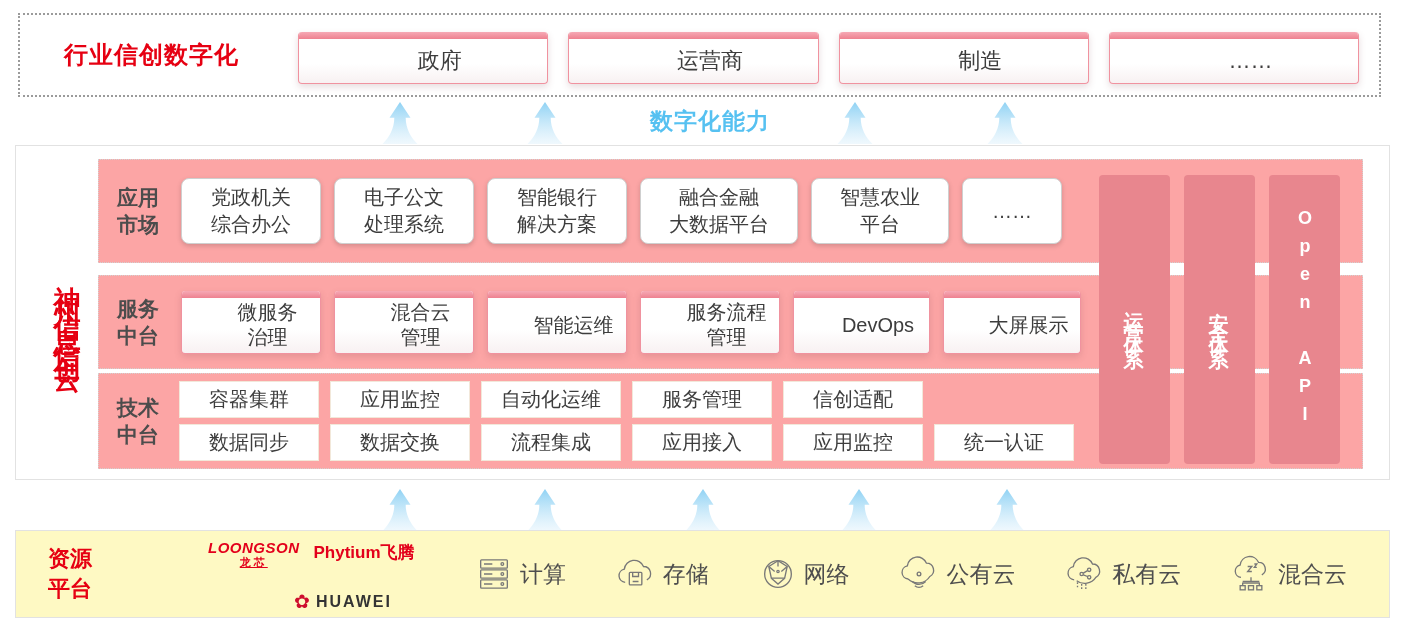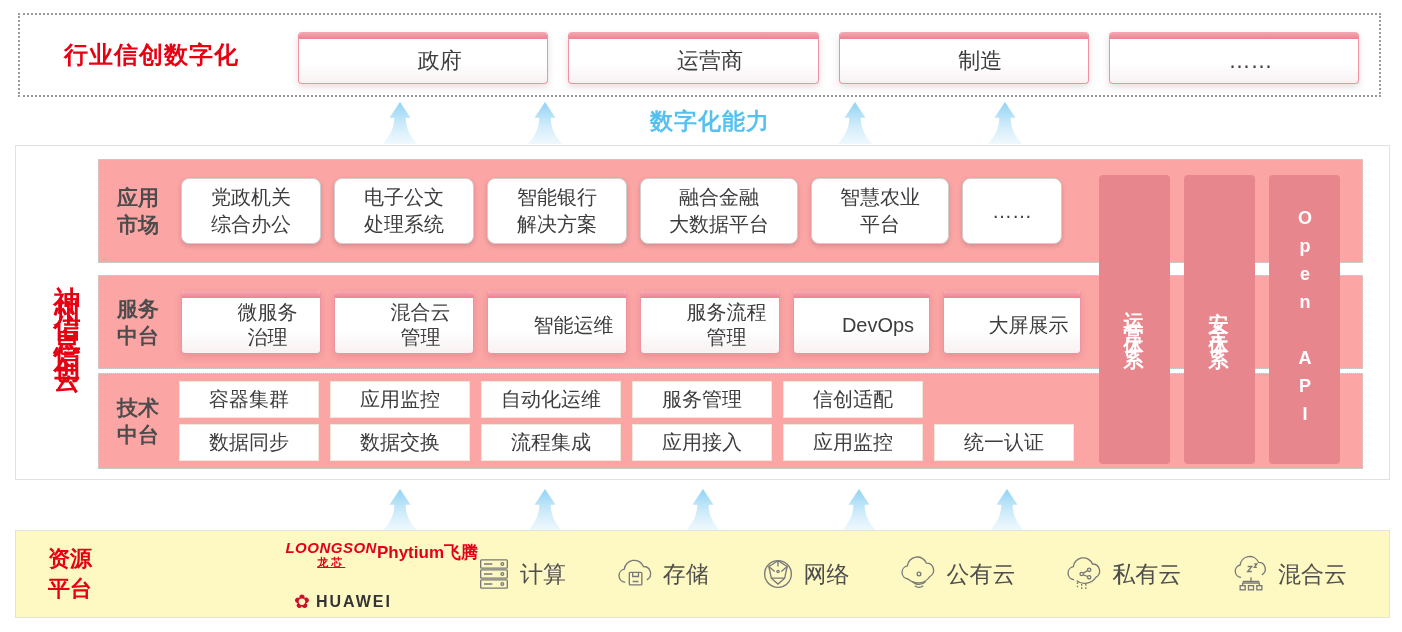--- a/index.html
+++ b/index.html
@@ -91,21 +91,21 @@
     background:#fef9c3;border:1px solid #e2e2e2;box-sizing:border-box;
   }
   .res-title{
     position:absolute;left:32px;top:0;height:100%;display:flex;align-items:center;
     font-size:22px;font-weight:bold;color:#e60012;white-space:pre-line;line-height:1.35;
   }
   .vendors{
     position:absolute;left:192px;top:8px;width:270px;height:72px;
     display:flex;flex-direction:column;justify-content:space-between;
   }
-  .vendor-row{display:flex;align-items:flex-start;justify-content:flex-end;}
+  .vendor-row{display:flex;align-items:flex-start;gap:14px;justify-content:flex-start;}
   .loongson{display:flex;flex-direction:column;align-items:center;color:#e3001b;}
   .loongson .ls-main{font-size:15px;font-weight:bold;font-style:italic;letter-spacing:0.5px;}
   .loongson .ls-sub{font-size:11px;font-weight:bold;letter-spacing:3px;margin-top:-1px;text-decoration:underline;}
   .phytium{font-size:17px;font-weight:bold;color:#e3001b;margin-top:2px;}
   .huawei-row{display:flex;align-items:center;justify-content:center;gap:6px;}
   .huawei-flower{font-size:19px;color:#ce0e2d;line-height:1;}
   .huawei-text{font-size:16px;font-weight:bold;color:#333;letter-spacing:2px;}
   .res-items{
     position:absolute;left:458px;right:42px;top:0;height:100%;
     display:flex;align-items:center;justify-content:space-between;

